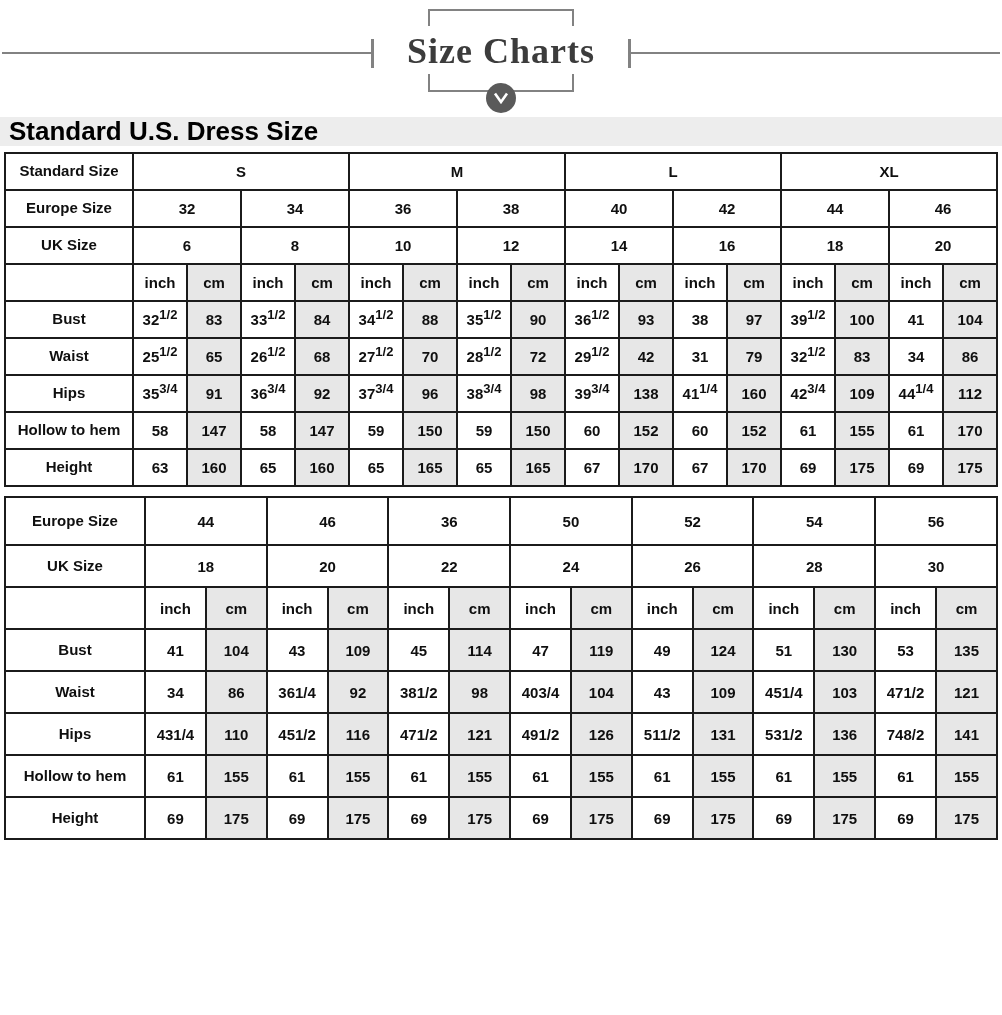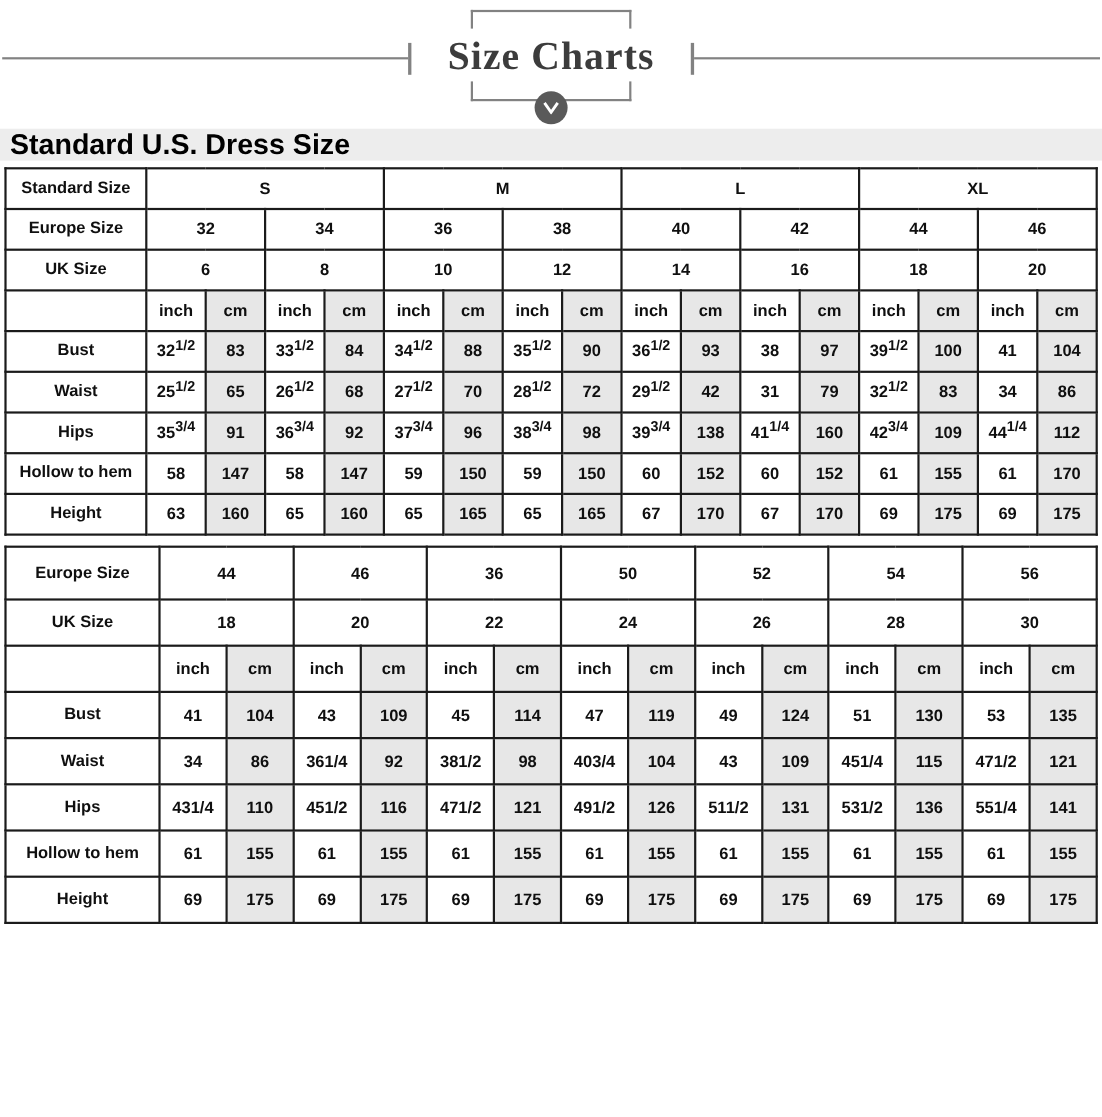--- a/index.html
+++ b/index.html
@@ -334,39 +334,39 @@
           <td class="shaded">86</td>
           <td>361/4</td>
           <td class="shaded">92</td>
           <td>381/2</td>
           <td class="shaded">98</td>
           <td>403/4</td>
           <td class="shaded">104</td>
           <td>43</td>
           <td class="shaded">109</td>
           <td>451/4</td>
-          <td class="shaded">115</td>
+          <td class="shaded">103</td>
           <td>471/2</td>
           <td class="shaded">121</td>
         </tr>
         <tr>
           <th class="rowlabel" scope="row">Hips</th>
           <td>431/4</td>
           <td class="shaded">110</td>
           <td>451/2</td>
           <td class="shaded">116</td>
           <td>471/2</td>
           <td class="shaded">121</td>
           <td>491/2</td>
           <td class="shaded">126</td>
           <td>511/2</td>
           <td class="shaded">131</td>
           <td>531/2</td>
           <td class="shaded">136</td>
-          <td>551/4</td>
+          <td>748/2</td>
           <td class="shaded">141</td>
         </tr>
         <tr>
           <th class="rowlabel" scope="row">Hollow to hem</th>
           <td>61</td>
           <td class="shaded">155</td>
           <td>61</td>
           <td class="shaded">155</td>
           <td>61</td>
           <td class="shaded">155</td>

